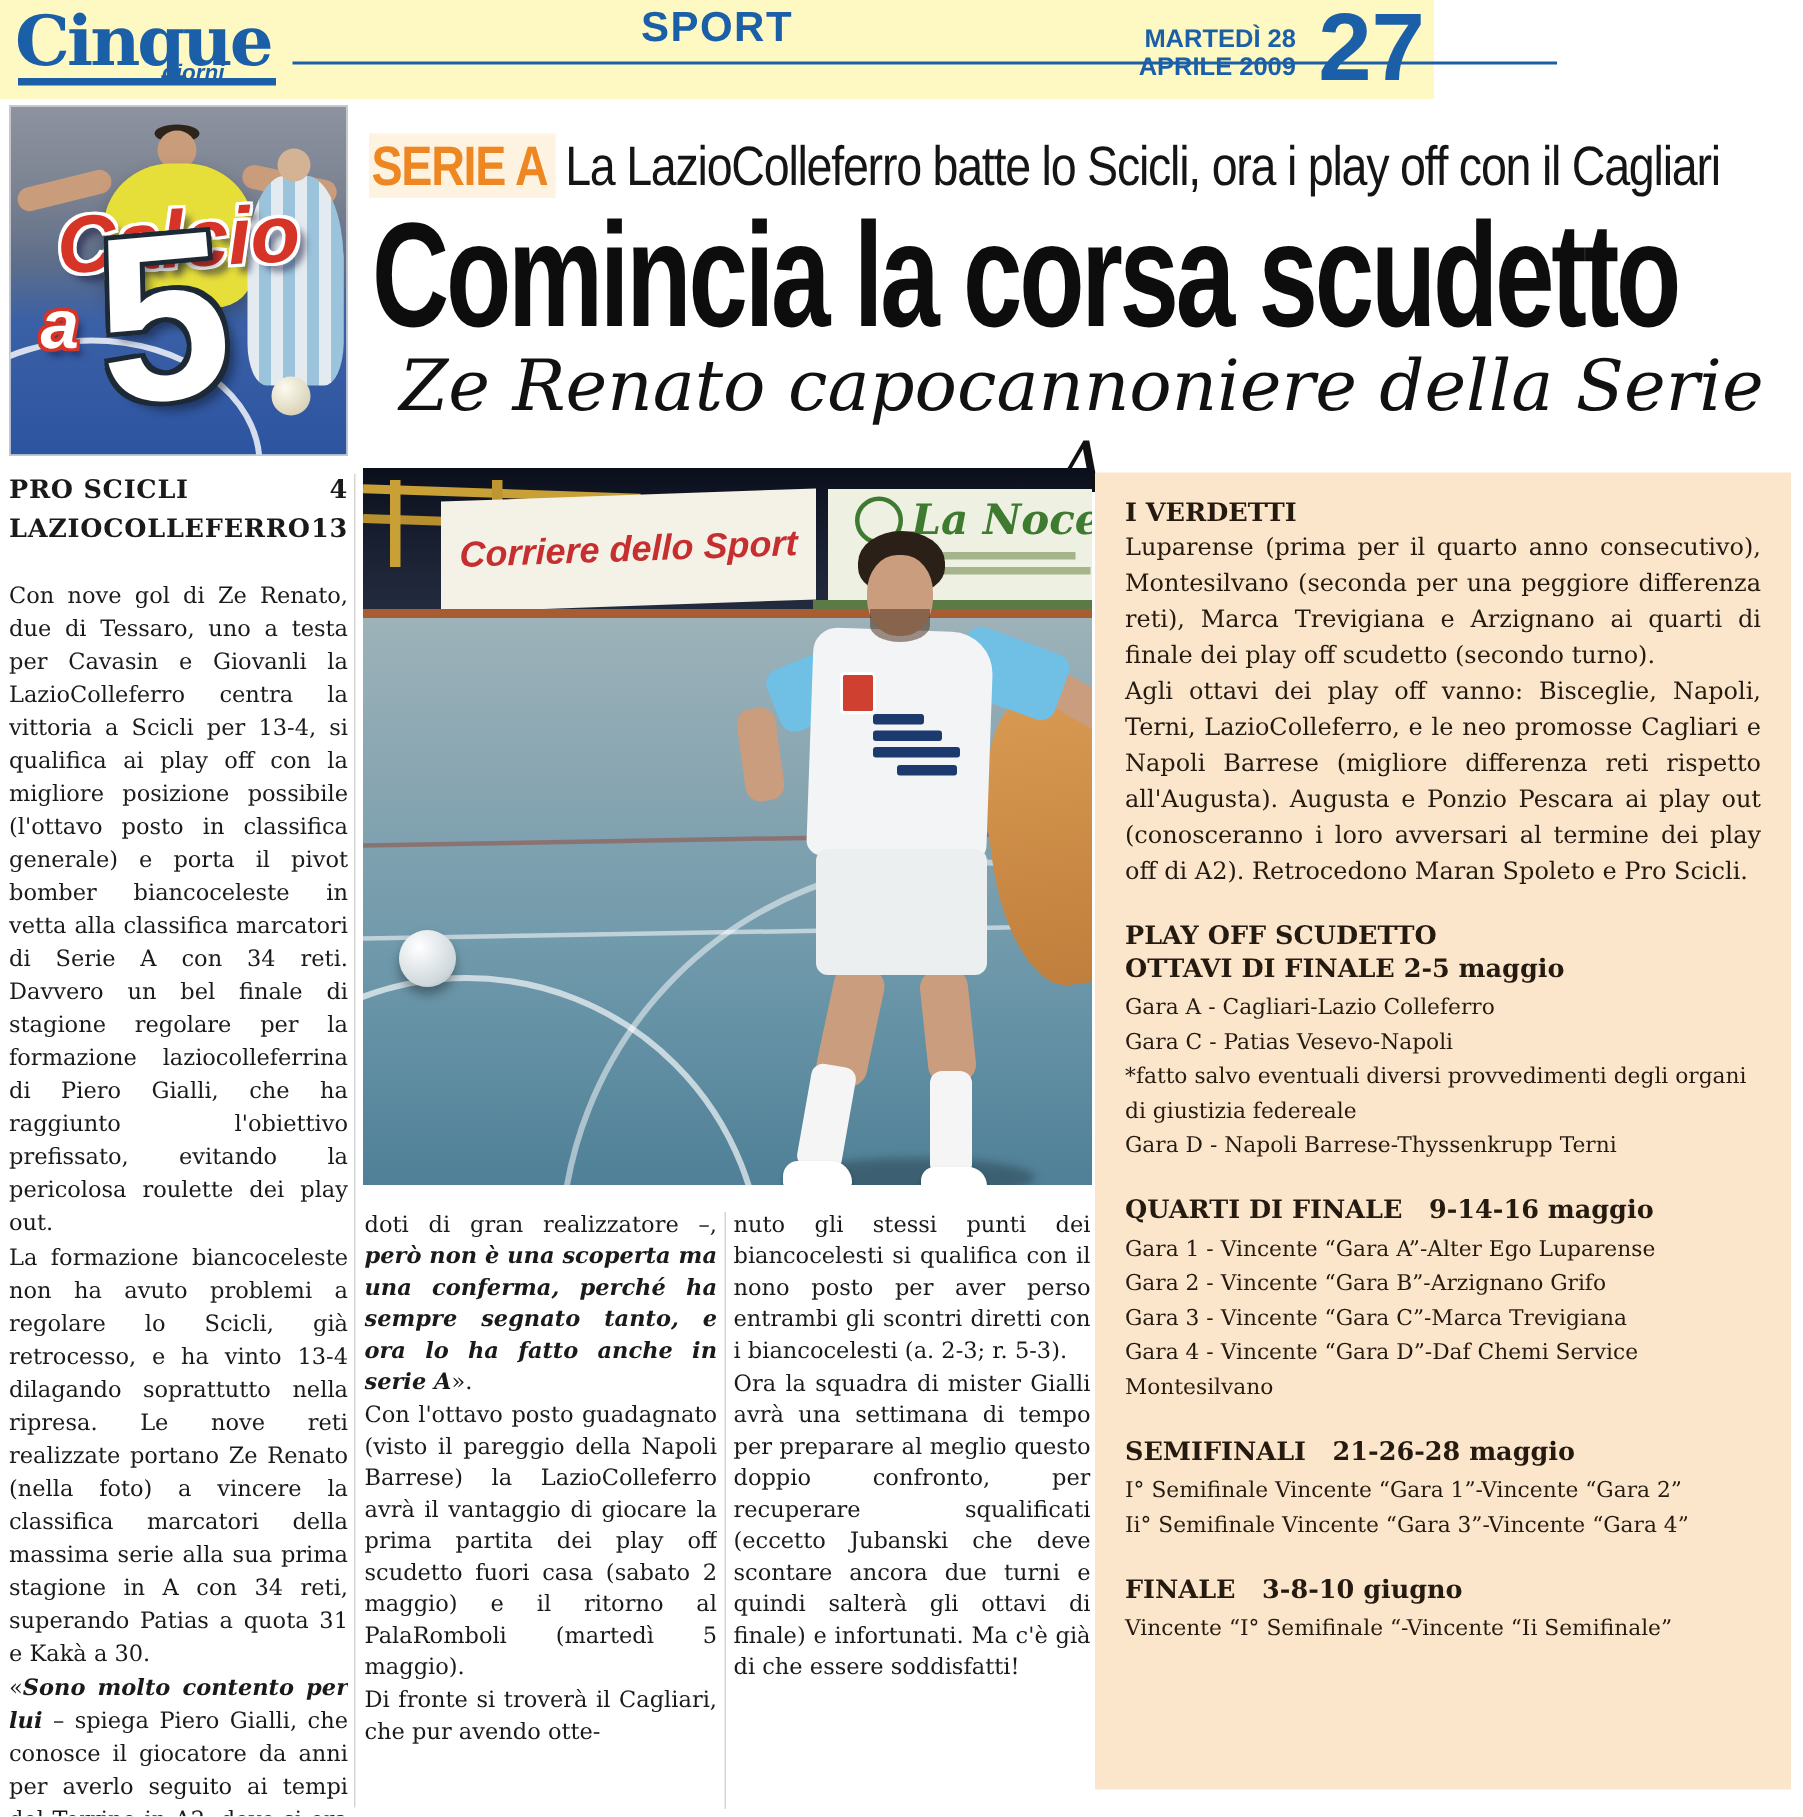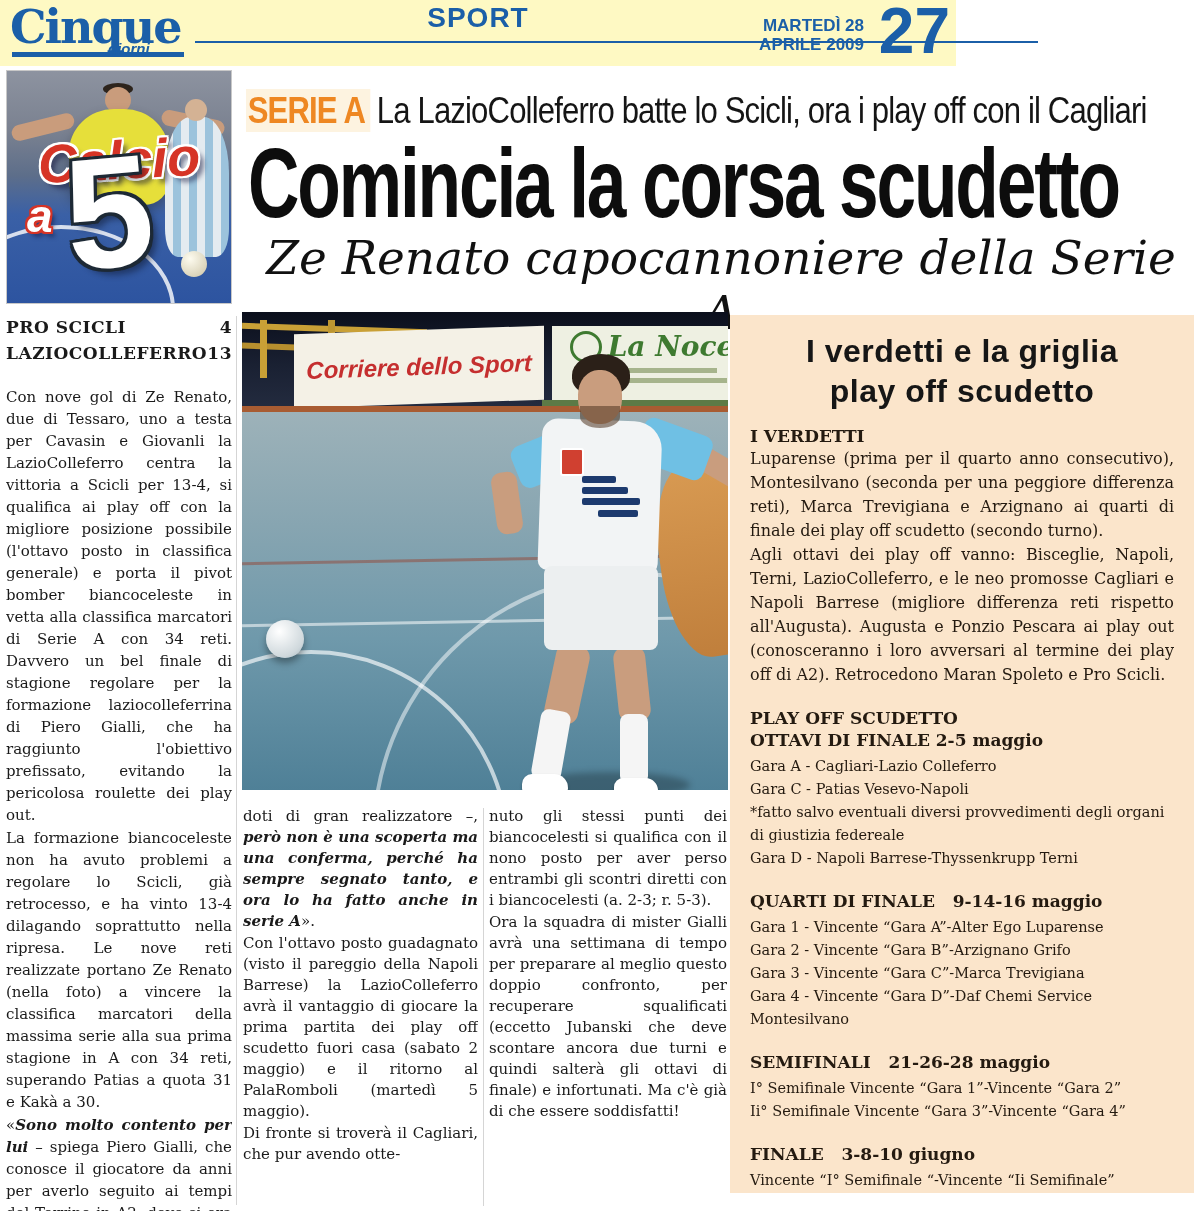--- a/index.html
+++ b/index.html
@@ -248,24 +248,20 @@
     <p><span>doti di gran realizzatore –, </span><span class="quote">però non è una scoperta ma una conferma, perché ha sempre segnato tanto, e ora lo ha fatto anche in serie A</span><span>».</span></p>
     <p>Con l'ottavo posto guadagnato (visto il pareggio della Napoli Barrese) la LazioColleferro avrà il vantaggio di giocare la prima partita dei play off scudetto fuori casa (sabato 2 maggio) e il ritorno al PalaRomboli (martedì 5 maggio).</p>
     <p>Di fronte si troverà il Cagliari, che pur avendo otte-</p>
   </div>
   <div class="col col3">
     <p>nuto gli stessi punti dei biancocelesti si qualifica con il nono posto per aver perso entrambi gli scontri diretti con i biancocelesti (a. 2-3; r. 5-3).</p>
     <p>Ora la squadra di mister Gialli avrà una settimana di tempo per preparare al meglio questo doppio confronto, per recuperare squalificati (eccetto Jubanski che deve scontare ancora due turni e quindi salterà gli ottavi di finale) e infortunati. Ma c'è già di che essere soddisfatti!</p>
   </div>
 
   <aside class="vbox">
-    <div class="vb-title">
-      <div>I verdetti e la griglia</div>
-      <div>play off scudetto</div>
-    </div>
     <div class="vb-h">I VERDETTI</div>
     <p class="vb-p">Luparense (prima per il quarto anno consecutivo), Montesilvano (seconda per una peggiore differenza reti), Marca Trevigiana e Arzignano ai quarti di finale dei play off scudetto (secondo turno).</p>
     <p class="vb-p">Agli ottavi dei play off vanno: Bisceglie, Napoli, Terni, LazioColleferro, e le neo promosse Cagliari e Napoli Barrese (migliore differenza reti rispetto all'Augusta). Augusta e Ponzio Pescara ai play out (conosceranno i loro avversari al termine dei play off di A2). Retrocedono Maran Spoleto e Pro Scicli.</p>
     <div class="vb-gap"></div>
     <div class="vb-h">PLAY OFF SCUDETTO</div>
     <div class="vb-h">OTTAVI DI FINALE 2-5 maggio</div>
     <div class="vb-sgap"></div>
     <div class="vb-line">Gara A - Cagliari-Lazio Colleferro</div>
     <div class="vb-line">Gara C - Patias Vesevo-Napoli</div>
     <div class="vb-line">*fatto salvo eventuali diversi provvedimenti degli organi di giustizia federeale</div>

